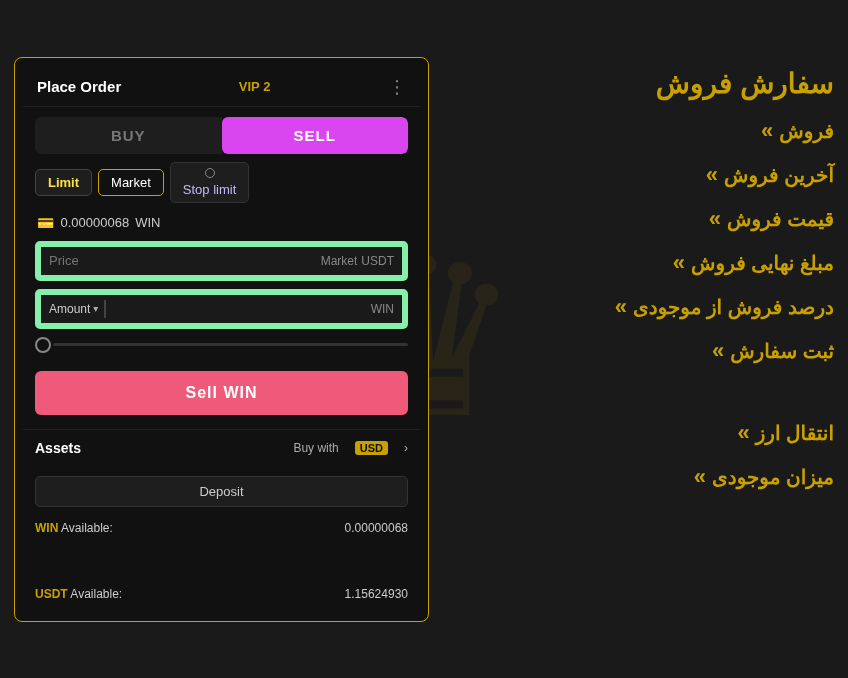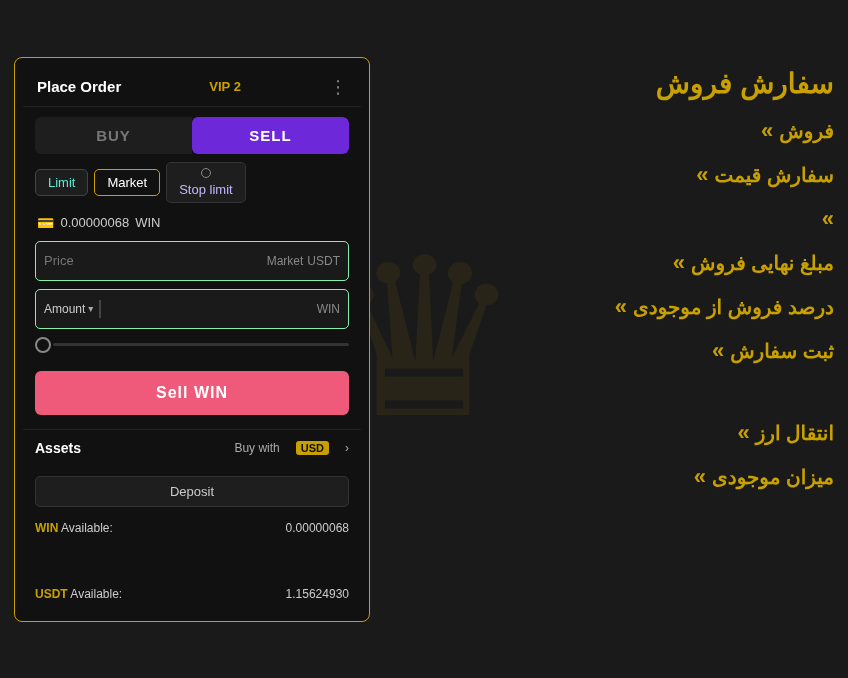--- a/index.html
+++ b/index.html
@@ -40,21 +40,21 @@
       flex-direction: row;
       align-items: flex-start;
       gap: 0px;
       position: relative;
       z-index: 1;
       width: 840px;
       padding: 10px;
     }
     
     .left-panel {
-      width: 356px;
+      width: 415px;
       background: #111;
       border: 1.5px solid #c8a000;
       border-radius: 8px;
       padding: 8px;
       overflow: hidden;
     }
     .panel-header {
       display: flex;
       align-items: center;
       justify-content: space-between;
@@ -90,42 +90,43 @@
       font-weight: bold;
       border: none;
       cursor: pointer;
       letter-spacing: 1px;
     }
     .tab-buy {
       background: #1e1e1e;
       color: #777;
     }
     .tab-sell {
-      background: #6d28d9;
+      background: #d946ef;
       color: #fff;
       border-radius: 6px;
     }
     
     .order-type-row {
       display: flex;
       align-items: center;
       gap: 6px;
       padding: 0 12px 10px 12px;
     }
     .otype-btn {
       padding: 5px 12px;
       border-radius: 5px;
       font-size: 13px;
       cursor: pointer;
       border: none;
     }
     .otype-limit {
       background: #1e1e1e;
-      color: #5eead4;
+      color: #fde047;
       border: 1px solid #444;
+      font-weight: bold;
     }
     .otype-market {
       background: #111;
       color: #fff;
       border: 1.5px solid #c8a000;
     }
     .otype-stoplimit {
       background: #1e1e1e;
       color: #c4b5fd;
       border: 1px solid #333;
@@ -146,21 +147,21 @@
     .card-icon {
       font-size: 14px;
       color: #888;
     }
     
     .input-group {
       margin: 0 12px 8px 12px;
       display: flex;
       align-items: center;
       background: #1a1a1a;
-      border: 1px solid #86efac;
+      border: 6px solid #86efac;
       border-radius: 5px;
       padding: 0 8px;
       height: 40px;
     }
     .input-group input {
       flex: 1;
       background: transparent;
       border: none;
       outline: none;
       color: #aaa;
@@ -417,25 +418,26 @@
     <div class="right-panel">
 
       <div class="rtl-title">سفارش فروش</div>
 
       <div style="display:flex;align-items:center;gap:6px;direction:rtl;">
         <span class="rtl-label">فروش</span>
         <span class="arrow-double">»</span>
       </div>
 
       <div style="display:flex;align-items:center;gap:6px;direction:rtl;">
-        <span class="rtl-label">سفارش قیمت</span>
-        <span class="arrow-double">»</span>
-      </div>
-
-      <div style="display:flex;align-items:center;gap:6px;direction:rtl;">
+        <span class="rtl-label">آخرین فروش</span>
+        <span class="arrow-double">»</span>
+      </div>
+
+      <div style="display:flex;align-items:center;gap:6px;direction:rtl;">
+        <span class="rtl-label">قیمت فروش</span>
         <span class="arrow-double">»</span>
       </div>
 
       <div style="display:flex;align-items:center;gap:6px;direction:rtl;">
         <span class="rtl-label">مبلغ نهایی فروش</span>
         <span class="arrow-double">»</span>
       </div>
 
       <div style="display:flex;align-items:center;gap:6px;direction:rtl;">
         <span class="rtl-label">درصد فروش از موجودی</span>

